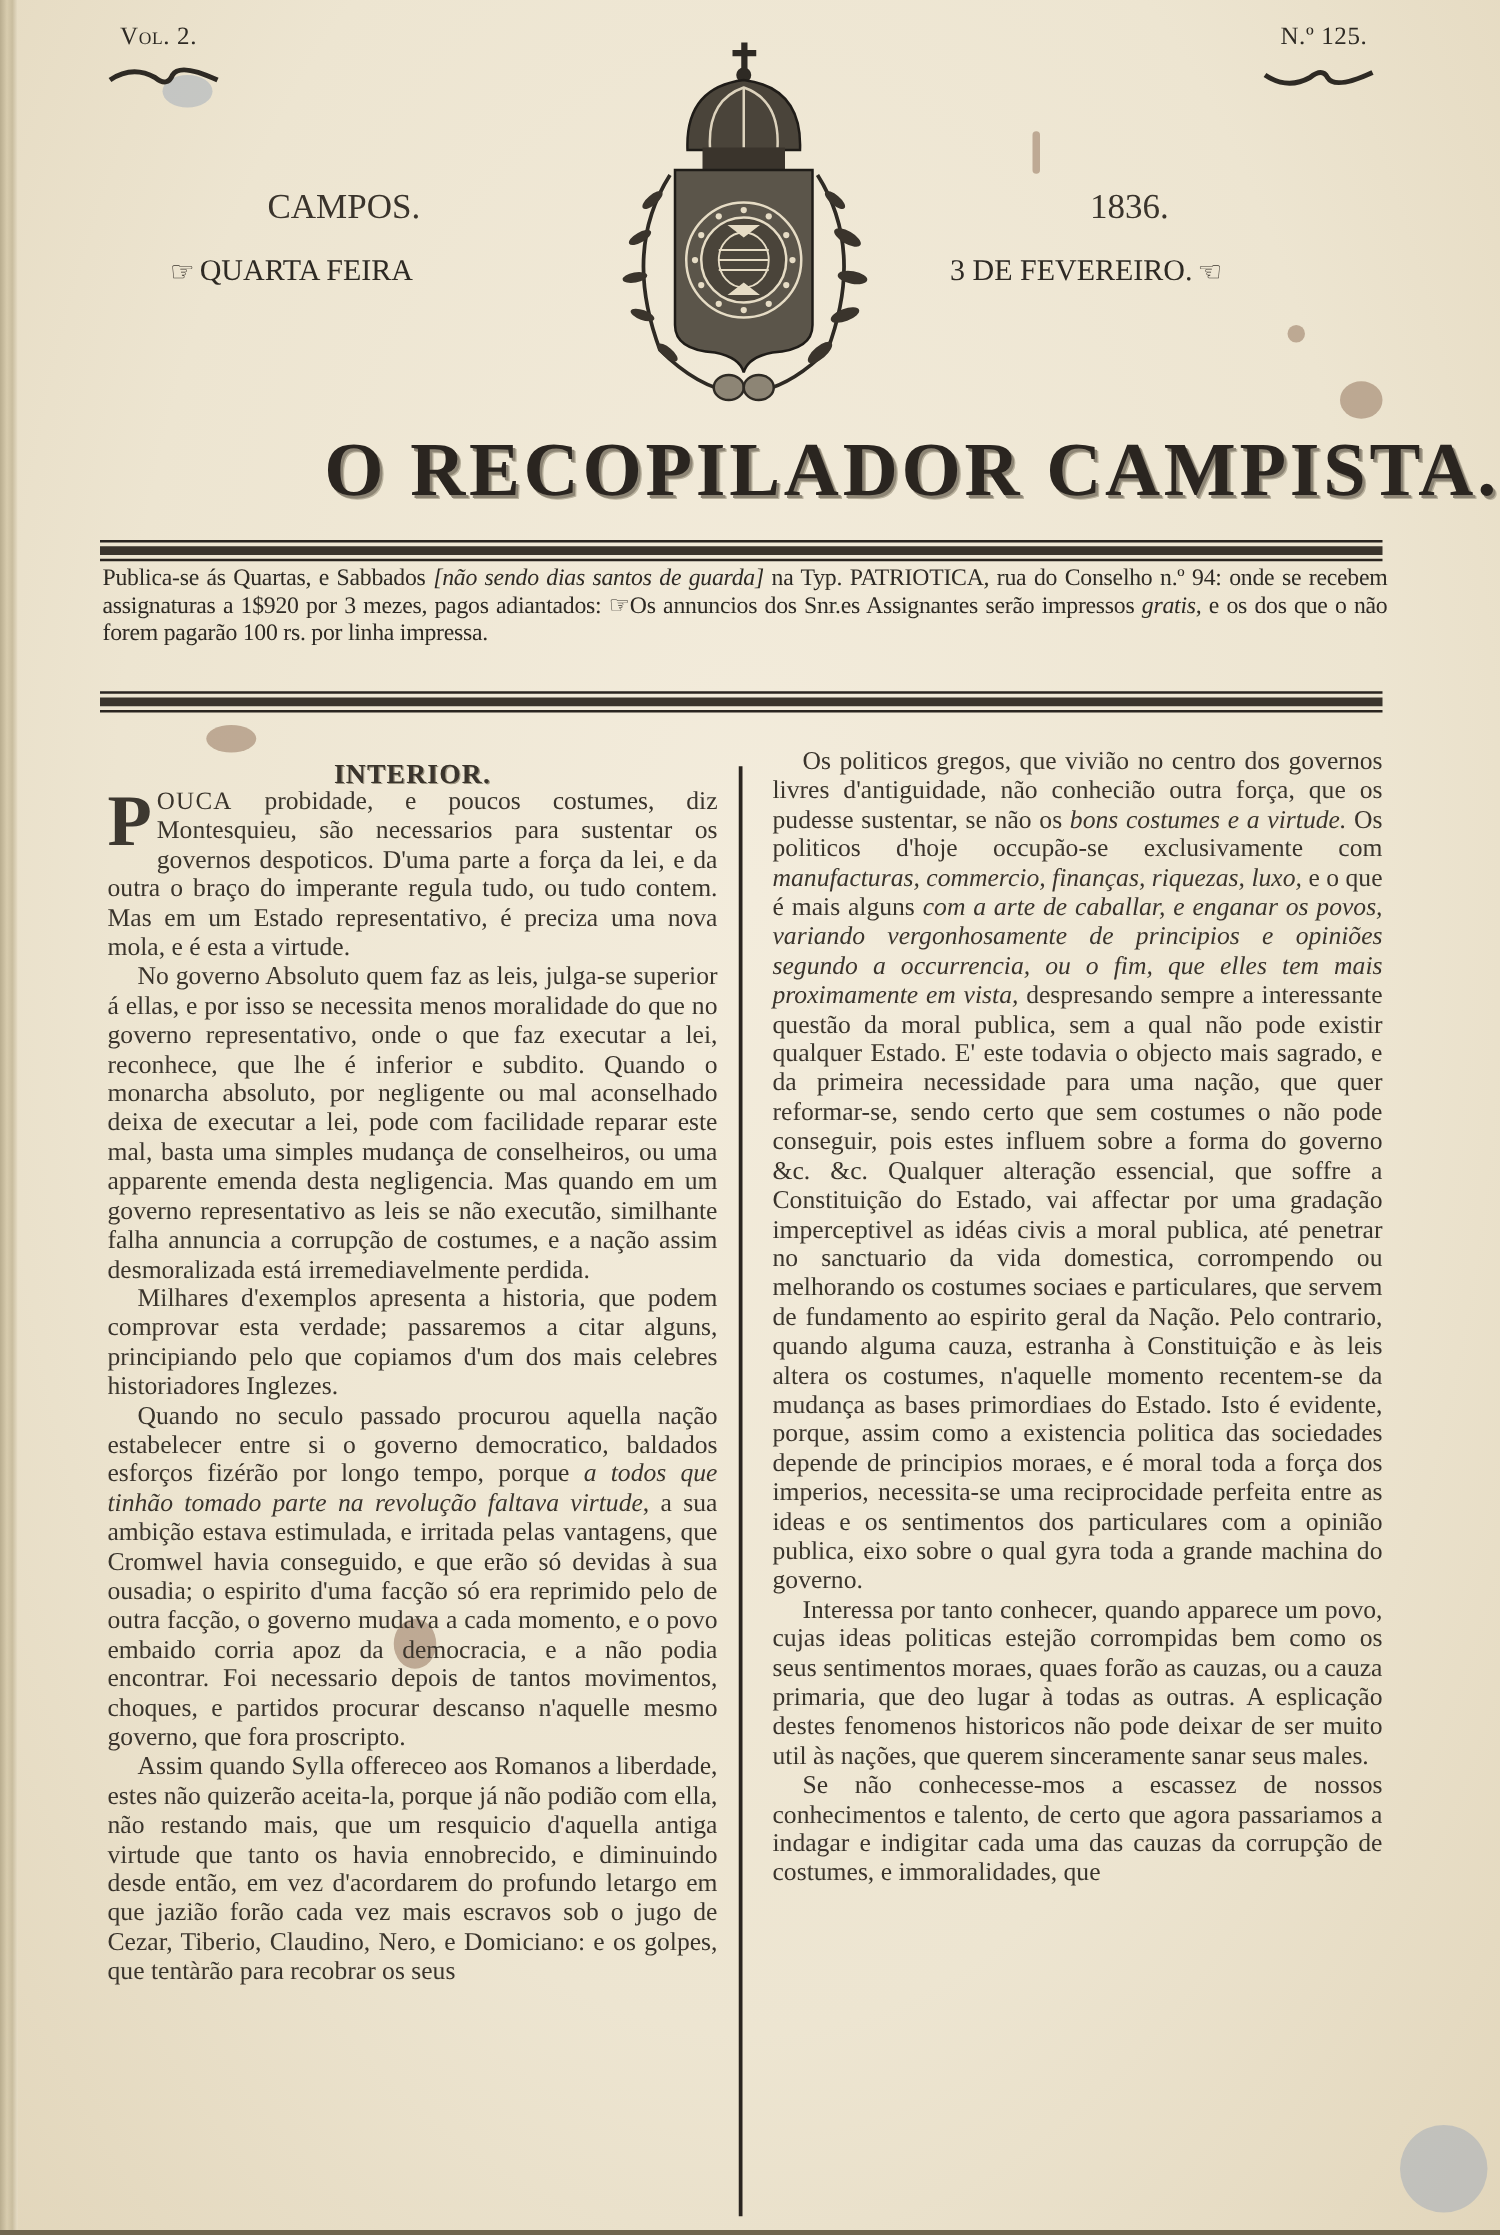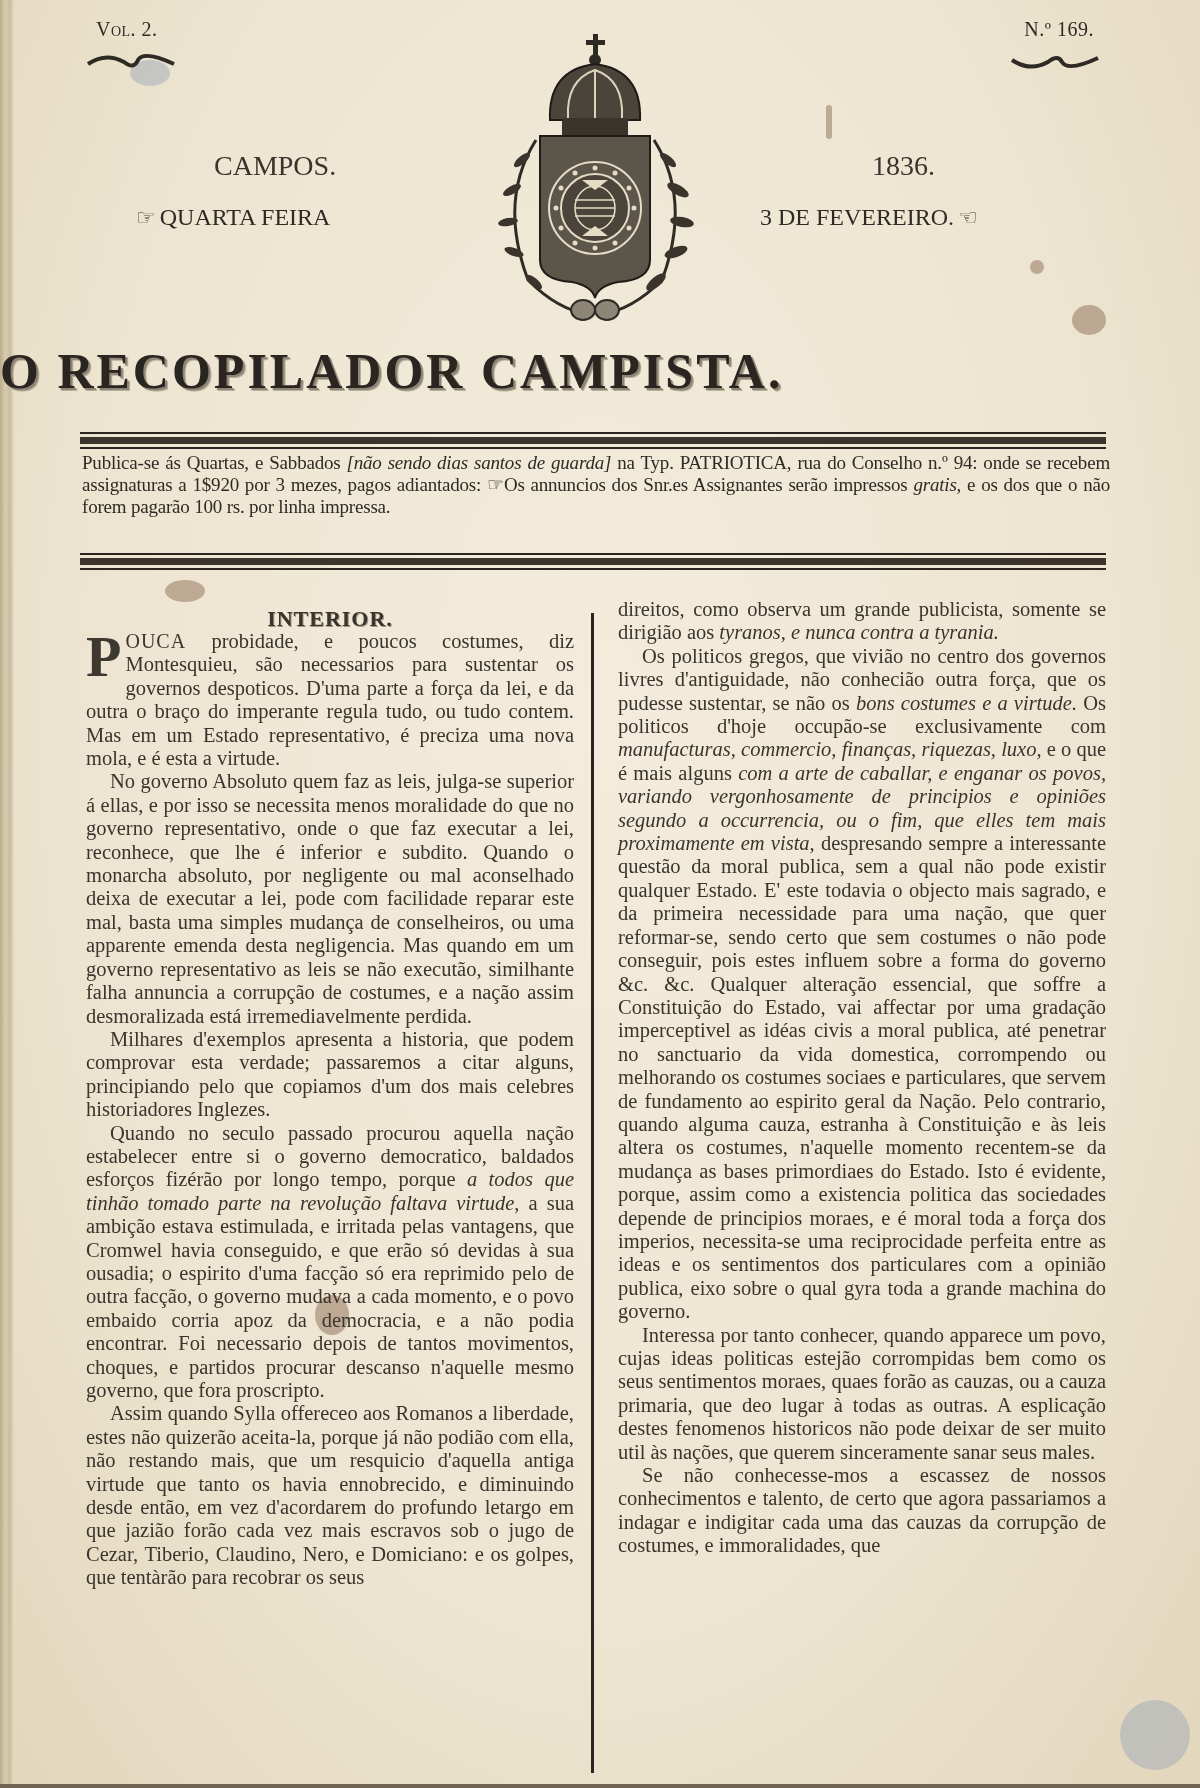--- a/index.html
+++ b/index.html
@@ -45,22 +45,22 @@
       position: absolute; top: 204px; font-size: 24px; color: #2e2a24;
       display: flex; align-items: center; gap: 4px;
     }
     .weekday { left: 136px; }
     .date { left: 760px; }
     .hand { font-size: 22px; color: #3a342c; }
     .emblem {
       position: absolute; left: 478px; top: 30px; width: 236px; height: 296px;
     }
     .title {
-      position: absolute; top: 342px; left: 0; right: 0; text-align: left;
-      font-size: 50px; font-weight: bold; letter-spacing: 3px; color: #2a2520;
+      position: absolute; top: 342px; left: 0; right: 0; text-align: right;
+      font-size: 61px; font-weight: bold; letter-spacing: 3px; color: #2a2520;
       text-shadow: 2px 2px 0 #8d8575, 3px 3px 0 #b8b09c;
     }
 
     
     .rule {
       position: absolute; left: 80px; right: 94px;
     }
     .rule .l1 { height: 2px; background: #2a2520; margin-bottom: 3px; }
     .rule .l2 { height: 7px; background: #3a342c; margin-bottom: 3px; }
     .rule .l3 { height: 2px; background: #2a2520; }
@@ -112,21 +112,21 @@
   <div class="stain" style="left:826px;top:105px;width:6px;height:34px;border-radius:3px;"></div>
   <div class="stain" style="left:165px;top:580px;width:40px;height:22px;"></div>
   <div class="stain" style="left:315px;top:1295px;width:34px;height:40px;"></div>
   <div class="stain blue" style="left:1120px;top:1700px;width:70px;height:70px;"></div>
   <div class="stain blue" style="left:130px;top:60px;width:40px;height:26px;"></div>
 
   <div class="vol">Vol. 2.</div>
   <svg class="swash left" viewBox="0 0 90 22">
     <path d="M2 14 Q20 2 38 12 Q48 20 52 10 Q58 0 88 14" stroke="#2e2a24" stroke-width="4" fill="none"></path>
   </svg>
-  <div class="num">N.º 169.</div>
+  <div class="num">N.º 125.</div>
   <svg class="swash right" viewBox="0 0 90 22">
     <path d="M2 10 Q20 22 38 12 Q48 4 52 12 Q58 22 88 8" stroke="#2e2a24" stroke-width="4" fill="none"></path>
   </svg>
 
   <div class="place">CAMPOS.</div>
   <div class="year">1836.</div>
 
   <div class="weekday">
     <span class="hand">☞</span>
     <span>QUARTA FEIRA</span>
@@ -214,22 +214,19 @@
     </p>
     <p>No governo Absoluto quem faz as leis, julga-se superior á ellas, e por isso se necessita menos moralidade do que no governo representativo, onde o que faz executar a lei, reconhece, que lhe é inferior e subdito. Quando o monarcha absoluto, por negligente ou mal aconselhado deixa de executar a lei, pode com facilidade reparar este mal, basta uma simples mudança de conselheiros, ou uma apparente emenda desta negligencia. Mas quando em um governo representativo as leis se não executão, similhante falha annuncia a corrupção de costumes, e a nação assim desmoralizada está irremediavelmente perdida.</p>
     <p>Milhares d'exemplos apresenta a historia, que podem comprovar esta verdade; passaremos a citar alguns, principiando pelo que copiamos d'um dos mais celebres historiadores Inglezes.</p>
     <p>
       <span>Quando no seculo passado procurou aquella nação estabelecer entre si o governo democratico, baldados esforços fizérão por longo tempo, porque </span><span class="i">a todos que tinhão tomado parte na revolução faltava virtude</span><span>, a sua ambição estava estimulada, e irritada pelas vantagens, que Cromwel havia conseguido, e que erão só devidas à sua ousadia; o espirito d'uma facção só era reprimido pelo de outra facção, o governo mudava a cada momento, e o povo embaido corria apoz da democracia, e a não podia encontrar. Foi necessario depois de tantos movimentos, choques, e partidos procurar descanso n'aquelle mesmo governo, que fora proscripto.</span>
     </p>
     <p>Assim quando Sylla offereceo aos Romanos a liberdade, estes não quizerão aceita-la, porque já não podião com ella, não restando mais, que um resquicio d'aquella antiga virtude que tanto os havia ennobrecido, e diminuindo desde então, em vez d'acordarem do profundo letargo em que jazião forão cada vez mais escravos sob o jugo de Cezar, Tiberio, Claudino, Nero, e Domiciano: e os golpes, que tentàrão para recobrar os seus</p>
   </div>
 
   <div class="col right">
-    <p class="noindent">
-      <span>direitos, como observa um grande publicista, somente se dirigião aos </span><span class="i">tyranos, e nunca contra a tyrania.</span>
-    </p>
     <p>
       <span>Os politicos gregos, que vivião no centro dos governos livres d'antiguidade, não conhecião outra força, que os pudesse sustentar, se não os </span><span class="i">bons costumes e a virtude.</span><span> Os politicos d'hoje occupão-se exclusivamente com </span><span class="i">manufacturas, commercio, finanças, riquezas, luxo,</span><span> e o que é mais alguns </span><span class="i">com a arte de caballar, e enganar os povos, variando vergonhosamente de principios e opiniões segundo a occurrencia, ou o fim, que elles tem mais proximamente em vista,</span><span> despresando sempre a interessante questão da moral publica, sem a qual não pode existir qualquer Estado. E' este todavia o objecto mais sagrado, e da primeira necessidade para uma nação, que quer reformar-se, sendo certo que sem costumes o não pode conseguir, pois estes influem sobre a forma do governo &amp;c. &amp;c. Qualquer alteração essencial, que soffre a Constituição do Estado, vai affectar por uma gradação imperceptivel as idéas civis a moral publica, até penetrar no sanctuario da vida domestica, corrompendo ou melhorando os costumes sociaes e particulares, que servem de fundamento ao espirito geral da Nação. Pelo contrario, quando alguma cauza, estranha à Constituição e às leis altera os costumes, n'aquelle momento recentem-se da mudança as bases primordiaes do Estado. Isto é evidente, porque, assim como a existencia politica das sociedades depende de principios moraes, e é moral toda a força dos imperios, necessita-se uma reciprocidade perfeita entre as ideas e os sentimentos dos particulares com a opinião publica, eixo sobre o qual gyra toda a grande machina do governo.</span>
     </p>
     <p>Interessa por tanto conhecer, quando apparece um povo, cujas ideas politicas estejão corrompidas bem como os seus sentimentos moraes, quaes forão as cauzas, ou a cauza primaria, que deo lugar à todas as outras. A esplicação destes fenomenos historicos não pode deixar de ser muito util às nações, que querem sinceramente sanar seus males.</p>
     <p>Se não conhecesse-mos a escassez de nossos conhecimentos e talento, de certo que agora passariamos a indagar e indigitar cada uma das cauzas da corrupção de costumes, e immoralidades, que</p>
   </div>
 </div>
 
 </body></html>

